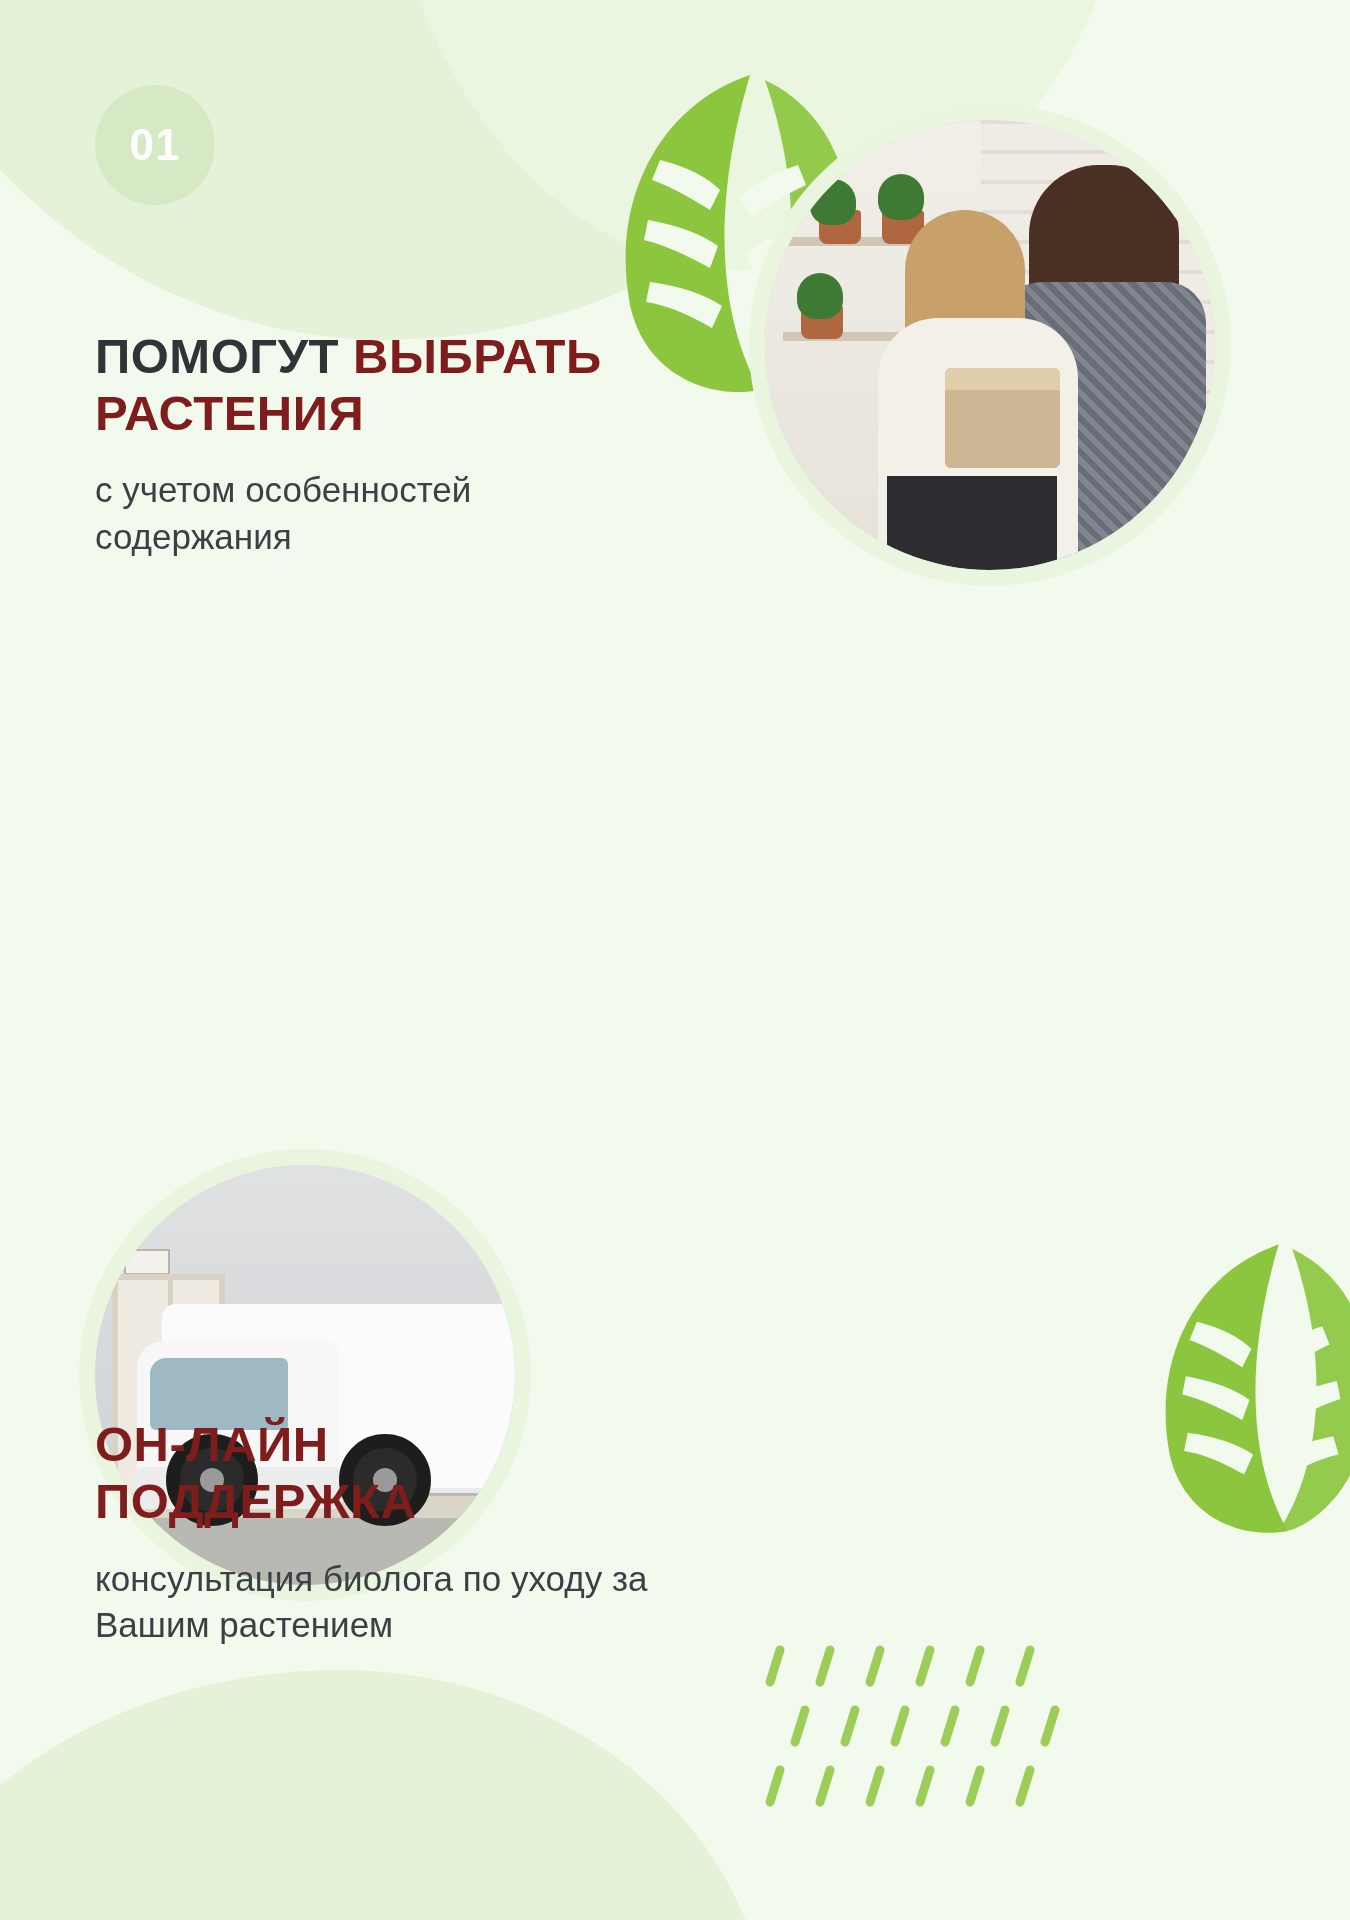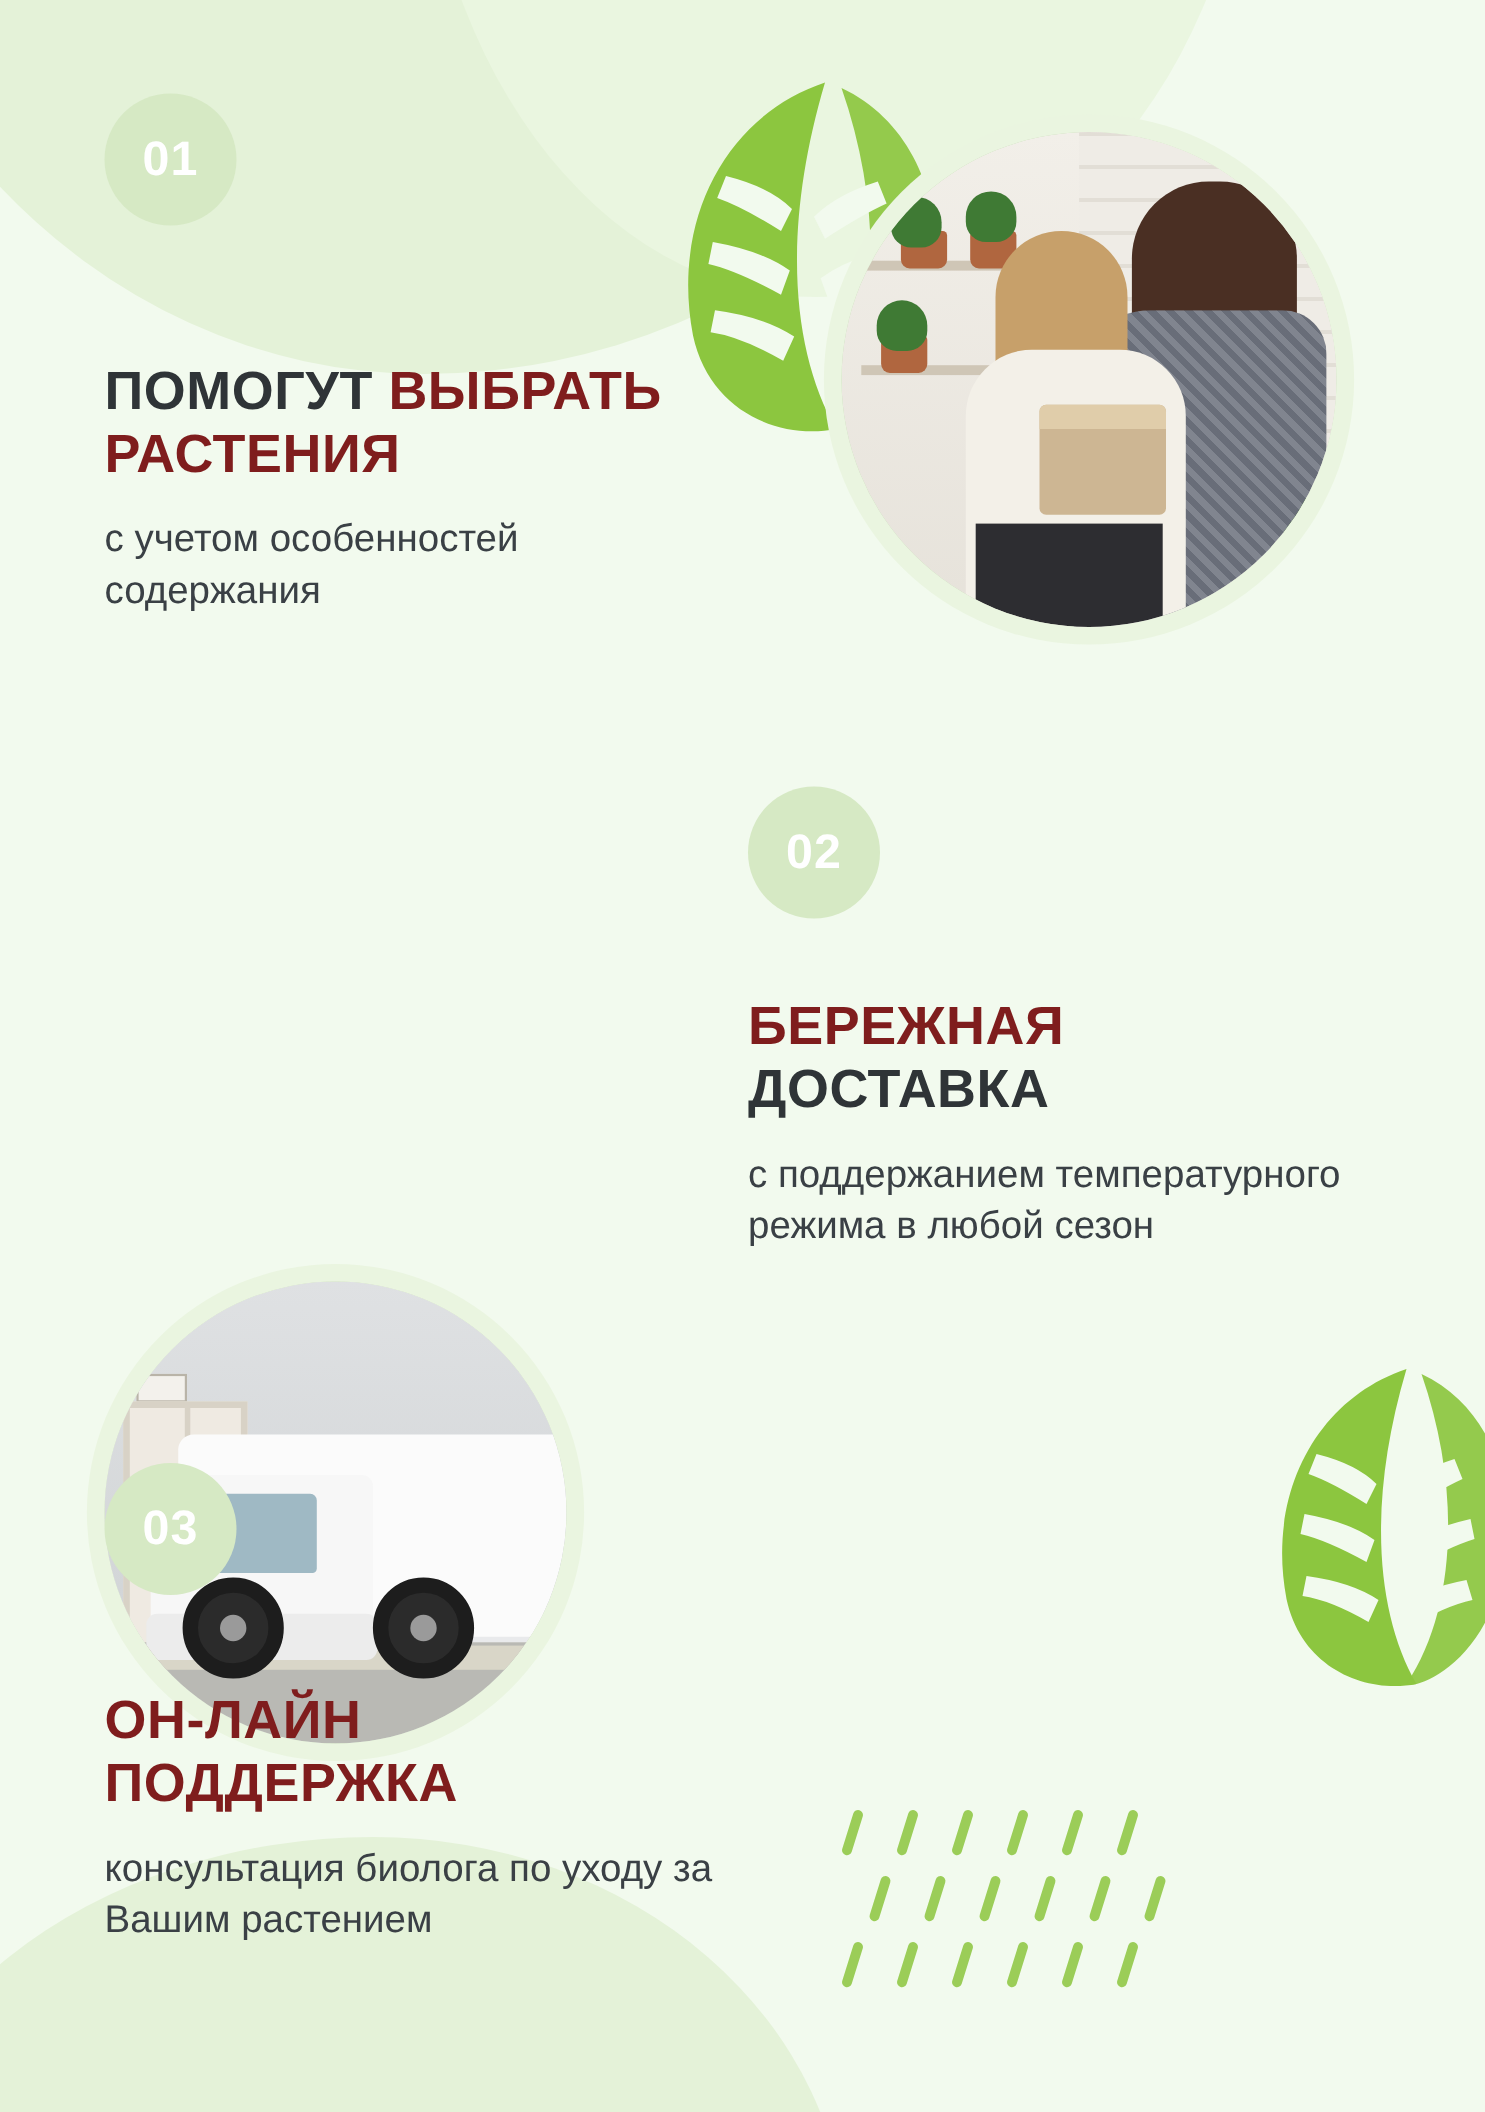--- a/index.html
+++ b/index.html
@@ -258,30 +258,20 @@
       <div class="sc-person-b-hair"></div>
       <div class="sc-person-b-body"></div>
       <div class="sc-person-a-hair"></div>
       <div class="sc-person-a-body"></div>
       <div class="sc-person-a-pants"></div>
       <div class="sc-box"></div>
       <div class="sc-box2"></div>
     </div>
   </div>
 
-  <div class="block" style="left:680px; top:715px;">
-    <div class="badge">
-      <span>02</span>
-    </div>
-    <h2 style="margin-top:70px;">
-      <span class="g">БЕРЕЖНАЯ</span><br>
-      <span>ДОСТАВКА</span>
-    </h2>
-    <div class="sub" style="width:620px;">с поддержанием температурного режима в любой сезон</div>
-  </div>
 
   <div class="photo" style="left:95px; top:715px; width:420px; height:420px;">
     <div class="inner">
       <div class="van-sky"></div>
       <div class="van-wall"></div>
       <div class="van-sign"></div>
       <div class="van-door"></div>
       <div class="van-ground"></div>
       <div class="van-kerb"></div>
       <div class="van-body"></div>
@@ -291,23 +281,20 @@
       <div class="van-wheel w1">
           <i></i>
         </div>
       <div class="van-wheel w2">
           <i></i>
         </div>
     </div>
   </div>
 
   <div class="block" style="left:95px; top:1330px;">
-    <div class="badge">
-      <span>03</span>
-    </div>
     <h2 style="margin-top:86px;">
       <span class="g">ОН-ЛАЙН</span><br>
       <span class="g">ПОДДЕРЖКА</span><br>
     </h2>
     <div class="sub" style="width:650px;">консультация биолога по уходу за Вашим растением</div>
   </div>
 
 </div>
 
 </body></html>

